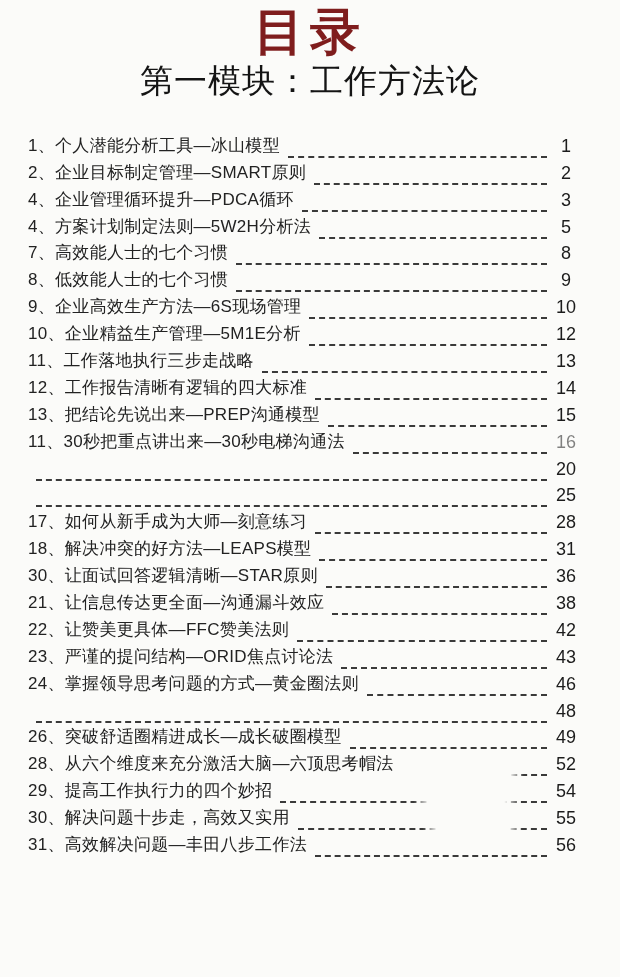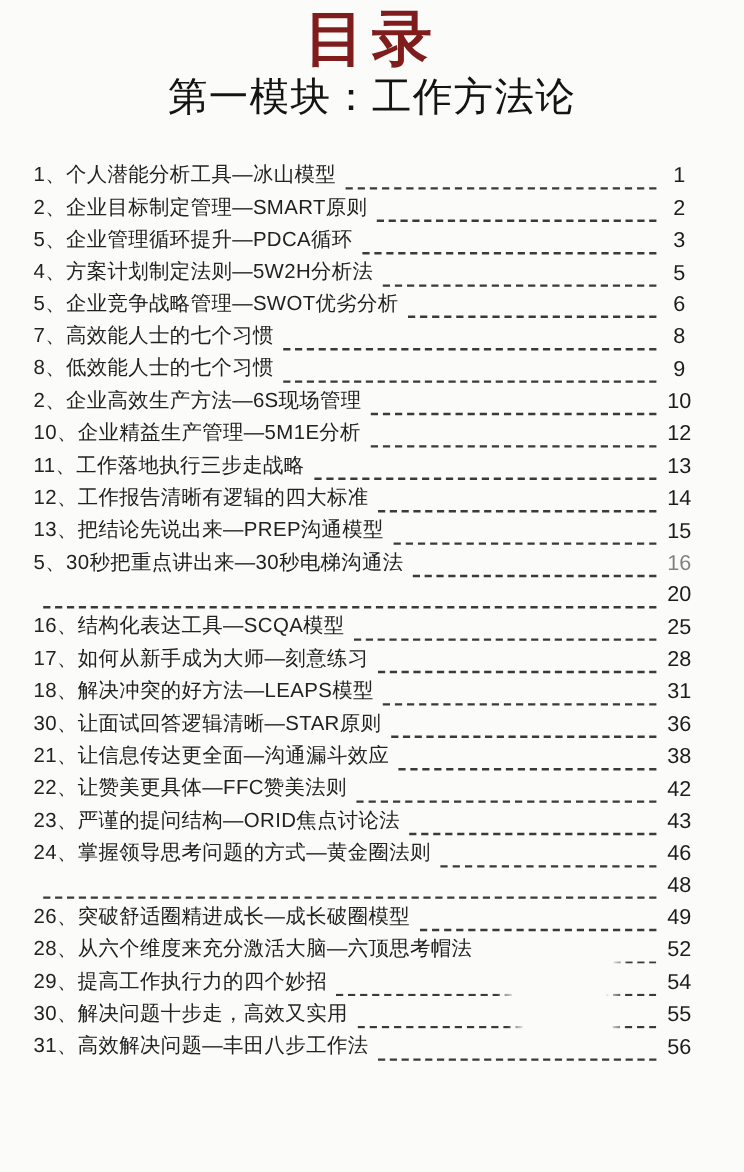--- a/index.html
+++ b/index.html
@@ -88,52 +88,47 @@
         <span class="pagenum">1</span>
       </div>
 
       <div class="row">
         <span class="label">2、企业目标制定管理—SMART原则</span>
         <span class="leader leader-full"></span>
         <span class="pagenum">2</span>
       </div>
 
       <div class="row">
-        <span class="label">5、企业管理循环提升—PDCA循环</span>
+        <span class="label">4、企业管理循环提升—PDCA循环</span>
         <span class="leader leader-full"></span>
         <span class="pagenum">3</span>
       </div>
 
       <div class="row">
         <span class="label">4、方案计划制定法则—5W2H分析法</span>
         <span class="leader leader-full"></span>
         <span class="pagenum">5</span>
       </div>
 
-      <div class="row">
-        <span class="label">5、企业竞争战略管理—SWOT优劣分析</span>
-        <span class="leader leader-full"></span>
-        <span class="pagenum">6</span>
-      </div>
 
 
       <div class="row">
         <span class="label">7、高效能人士的七个习惯</span>
         <span class="leader leader-full"></span>
         <span class="pagenum">8</span>
       </div>
 
       <div class="row">
         <span class="label">8、低效能人士的七个习惯</span>
         <span class="leader leader-full"></span>
         <span class="pagenum">9</span>
       </div>
 
       <div class="row">
-        <span class="label">2、企业高效生产方法—6S现场管理</span>
+        <span class="label">9、企业高效生产方法—6S现场管理</span>
         <span class="leader leader-full"></span>
         <span class="pagenum">10</span>
       </div>
 
       <div class="row">
         <span class="label">10、企业精益生产管理—5M1E分析</span>
         <span class="leader leader-full"></span>
         <span class="pagenum">12</span>
       </div>
 
@@ -149,32 +144,31 @@
         <span class="pagenum">14</span>
       </div>
 
       <div class="row">
         <span class="label">13、把结论先说出来—PREP沟通模型</span>
         <span class="leader leader-full"></span>
         <span class="pagenum">15</span>
       </div>
 
       <div class="row">
-        <span class="label">5、30秒把重点讲出来—30秒电梯沟通法</span>
+        <span class="label">11、30秒把重点讲出来—30秒电梯沟通法</span>
         <span class="leader leader-full"></span>
         <span class="pagenum faded">16</span>
       </div>
 
       <div class="row">
         <span class="leader leader-full"></span>
         <span class="pagenum">20</span>
       </div>
 
       <div class="row">
-        <span class="label">16、结构化表达工具—SCQA模型</span>
         <span class="leader leader-full"></span>
         <span class="pagenum">25</span>
       </div>
 
       <div class="row">
         <span class="label">17、如何从新手成为大师—刻意练习</span>
         <span class="leader leader-full"></span>
         <span class="pagenum">28</span>
       </div>
 

